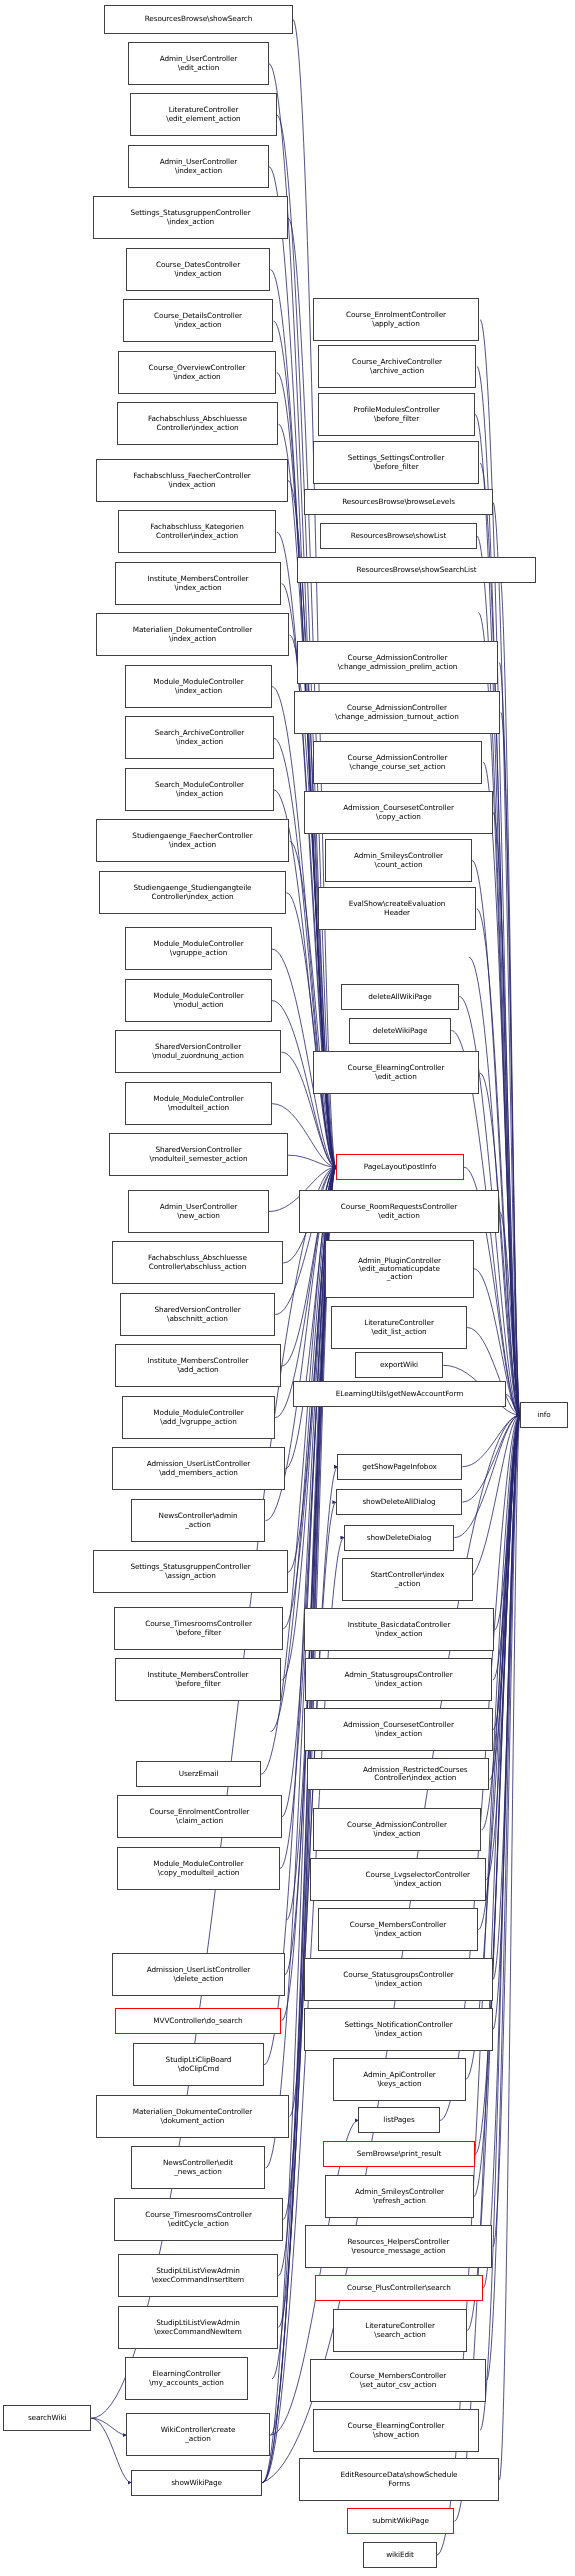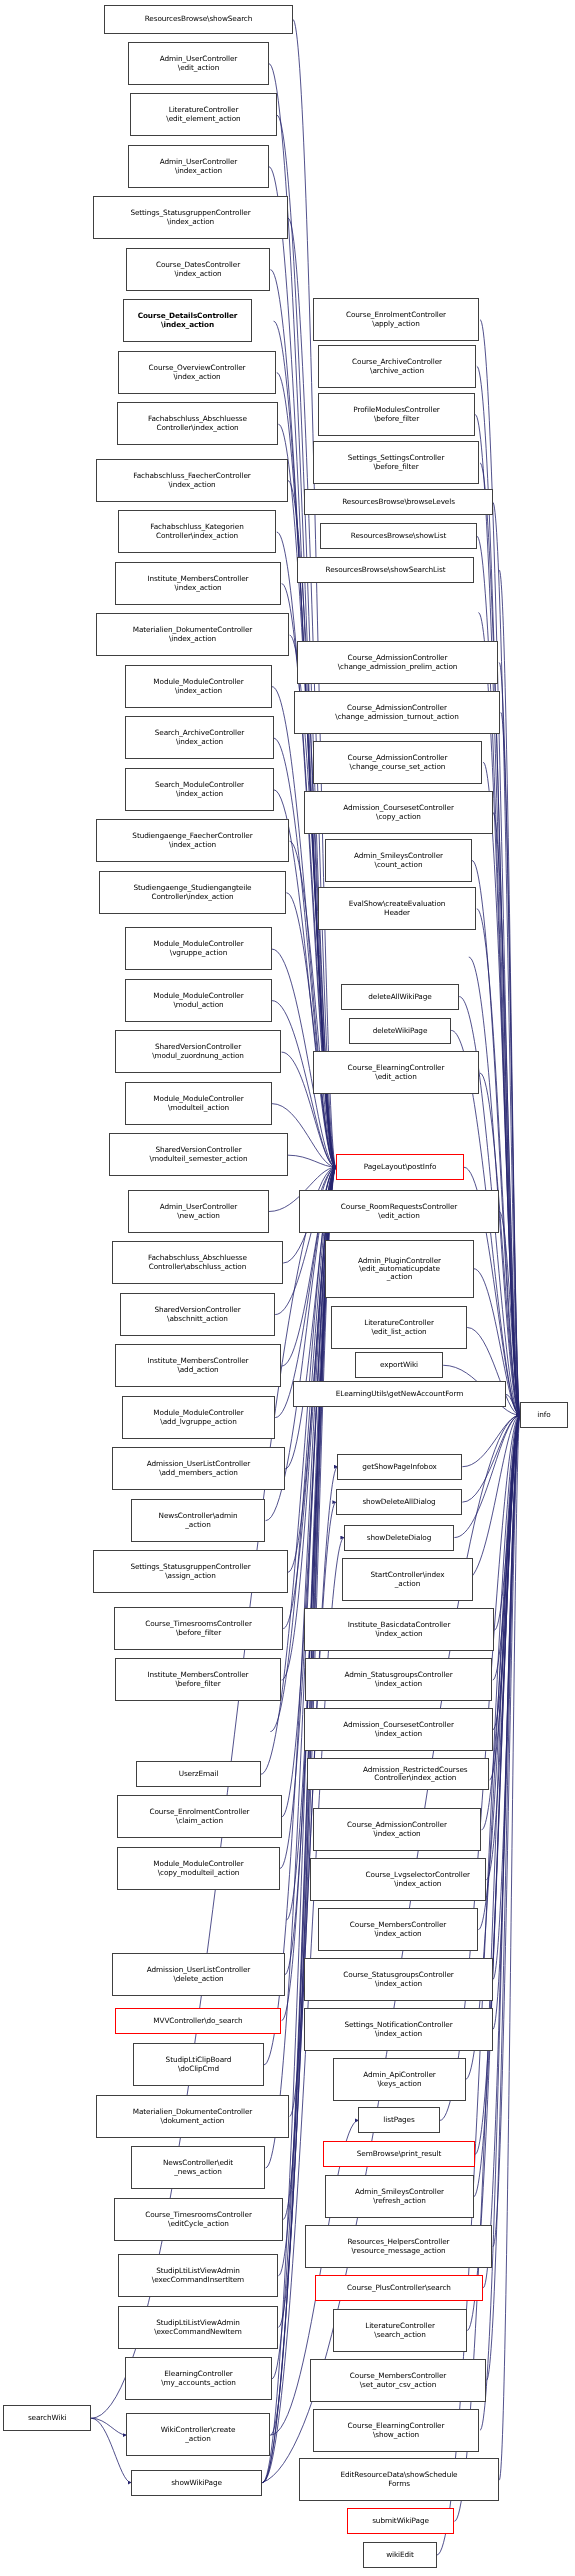--- a/index.html
+++ b/index.html
@@ -172,21 +172,21 @@
     <div class="node" style="left: 128px; top: 42px; width: 141px; height: 43px;"><span>Admin_UserController
 \edit_action</span></div>
     <div class="node" style="left: 130px; top: 93px; width: 147px; height: 43px;"><span>LiteratureController
 \edit_element_action</span></div>
     <div class="node" style="left: 128px; top: 145px; width: 141px; height: 43px;"><span>Admin_UserController
 \index_action</span></div>
     <div class="node" style="left: 93px; top: 196px; width: 195px; height: 43px;"><span>Settings_StatusgruppenController
 \index_action</span></div>
     <div class="node" style="left: 126px; top: 248px; width: 144px; height: 43px;"><span>Course_DatesController
 \index_action</span></div>
-    <div class="node" style="left: 123px; top: 299px; width: 129px; height: 43px; font-weight: bold;"><span>Course_DetailsController
+    <div class="node" style="left: 123px; top: 299px; width: 150px; height: 43px;"><span>Course_DetailsController
 \index_action</span></div>
     <div class="node" style="left: 118px; top: 351px; width: 158px; height: 43px;"><span>Course_OverviewController
 \index_action</span></div>
     <div class="node" style="left: 117px; top: 402px; width: 161px; height: 43px;"><span>Fachabschluss_Abschluesse
 Controller\index_action</span></div>
     <div class="node" style="left: 96px; top: 459px; width: 192px; height: 43px;"><span>Fachabschluss_FaecherController
 \index_action</span></div>
     <div class="node" style="left: 118px; top: 510px; width: 158px; height: 43px;"><span>Fachabschluss_Kategorien
 Controller\index_action</span></div>
     <div class="node" style="left: 115px; top: 562px; width: 166px; height: 43px;"><span>Institute_MembersController
@@ -246,37 +246,37 @@
     <div class="node" style="left: 96px; top: 2095px; width: 193px; height: 43px;"><span>Materialien_DokumenteController
 \dokument_action</span></div>
     <div class="node" style="left: 131px; top: 2146px; width: 134px; height: 43px;"><span>NewsController\edit
 _news_action</span></div>
     <div class="node" style="left: 114px; top: 2198px; width: 169px; height: 43px;"><span>Course_TimesroomsController
 \editCycle_action</span></div>
     <div class="node" style="left: 118px; top: 2254px; width: 160px; height: 43px;"><span>StudipLtiListViewAdmin
 \execCommandInsertItem</span></div>
     <div class="node" style="left: 118px; top: 2306px; width: 160px; height: 43px;"><span>StudipLtiListViewAdmin
 \execCommandNewItem</span></div>
-    <div class="node" style="left: 125px; top: 2357px; width: 147px; height: 43px; align-items: center;"><span>ElearningController
+    <div class="node" style="left: 125px; top: 2357px; width: 123px; height: 43px; align-items: center;"><span>ElearningController
 \my_accounts_action</span></div>
     <div class="node" style="left: 126px; top: 2413px; width: 144px; height: 43px;"><span>WikiController\create
 _action</span></div>
     <div class="node" style="left: 131px; top: 2470px; width: 131px; height: 26px;"><span>showWikiPage</span></div>
     <div class="node" style="left: 3.2px; top: 2405px; width: 88px; height: 26px;"><span>searchWiki</span></div>
     <div class="node" style="left: 313px; top: 298px; width: 166px; height: 43px;"><span>Course_EnrolmentController
 \apply_action</span></div>
     <div class="node" style="left: 318px; top: 345px; width: 158px; height: 43px;"><span>Course_ArchiveController
 \archive_action</span></div>
     <div class="node" style="left: 318px; top: 393px; width: 157px; height: 43px;"><span>ProfileModulesController
 \before_filter</span></div>
     <div class="node" style="left: 313px; top: 441px; width: 166px; height: 43px;"><span>Settings_SettingsController
 \before_filter</span></div>
     <div class="node" style="left: 304px; top: 489px; width: 189px; height: 26px;"><span>ResourcesBrowse\browseLevels</span></div>
     <div class="node" style="left: 320px; top: 523px; width: 157px; height: 26px;"><span>ResourcesBrowse\showList</span></div>
-    <div class="node" style="left: 297px; top: 557px; width: 177px; height: 26px;"><span>ResourcesBrowse\showSearchList</span></div>
+    <div class="node" style="left: 297px; top: 557px; width: 239px; height: 26px;"><span>ResourcesBrowse\showSearchList</span></div>
     <div class="node" style="left: 297px; top: 641px; width: 201px; height: 43px;"><span>Course_AdmissionController
 \change_admission_prelim_action</span></div>
     <div class="node" style="left: 294px; top: 691px; width: 206px; height: 43px;"><span>Course_AdmissionController
 \change_admission_turnout_action</span></div>
     <div class="node" style="left: 313px; top: 741px; width: 169px; height: 43px;"><span>Course_AdmissionController
 \change_course_set_action</span></div>
     <div class="node" style="left: 304px; top: 791px; width: 189px; height: 43px;"><span>Admission_CoursesetController
 \copy_action</span></div>
     <div class="node" style="left: 325px; top: 839px; width: 147px; height: 43px;"><span>Admin_SmileysController
 \count_action</span></div>

